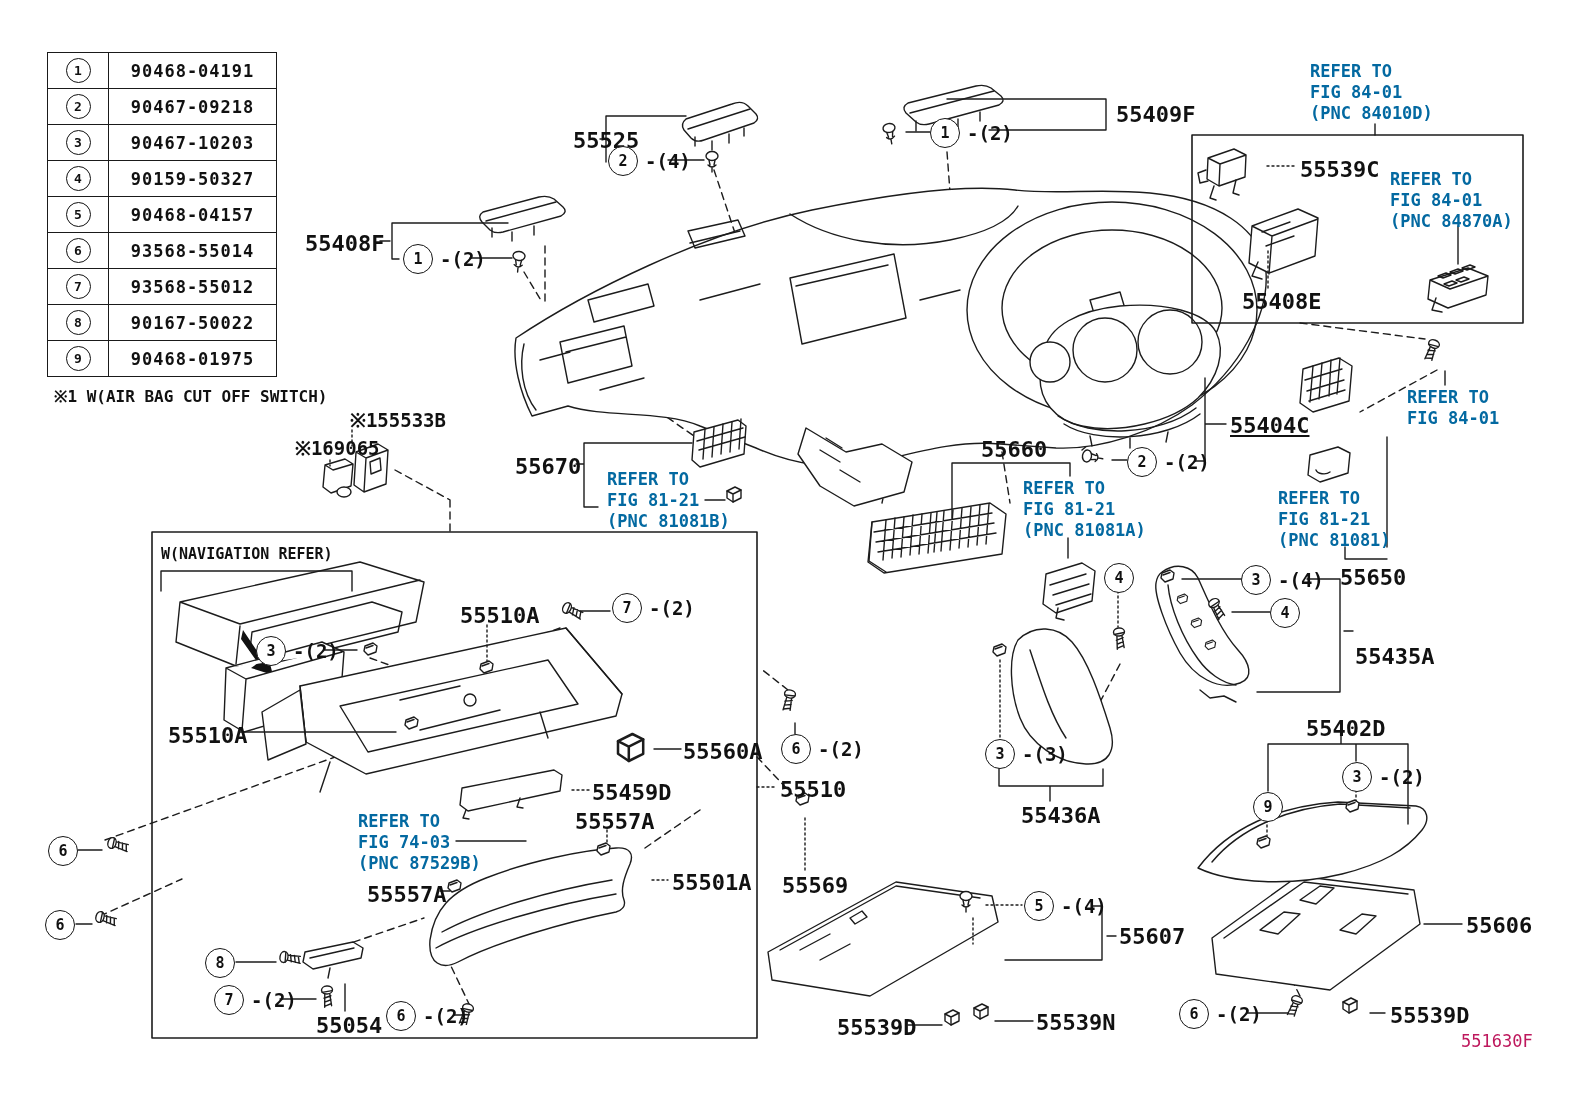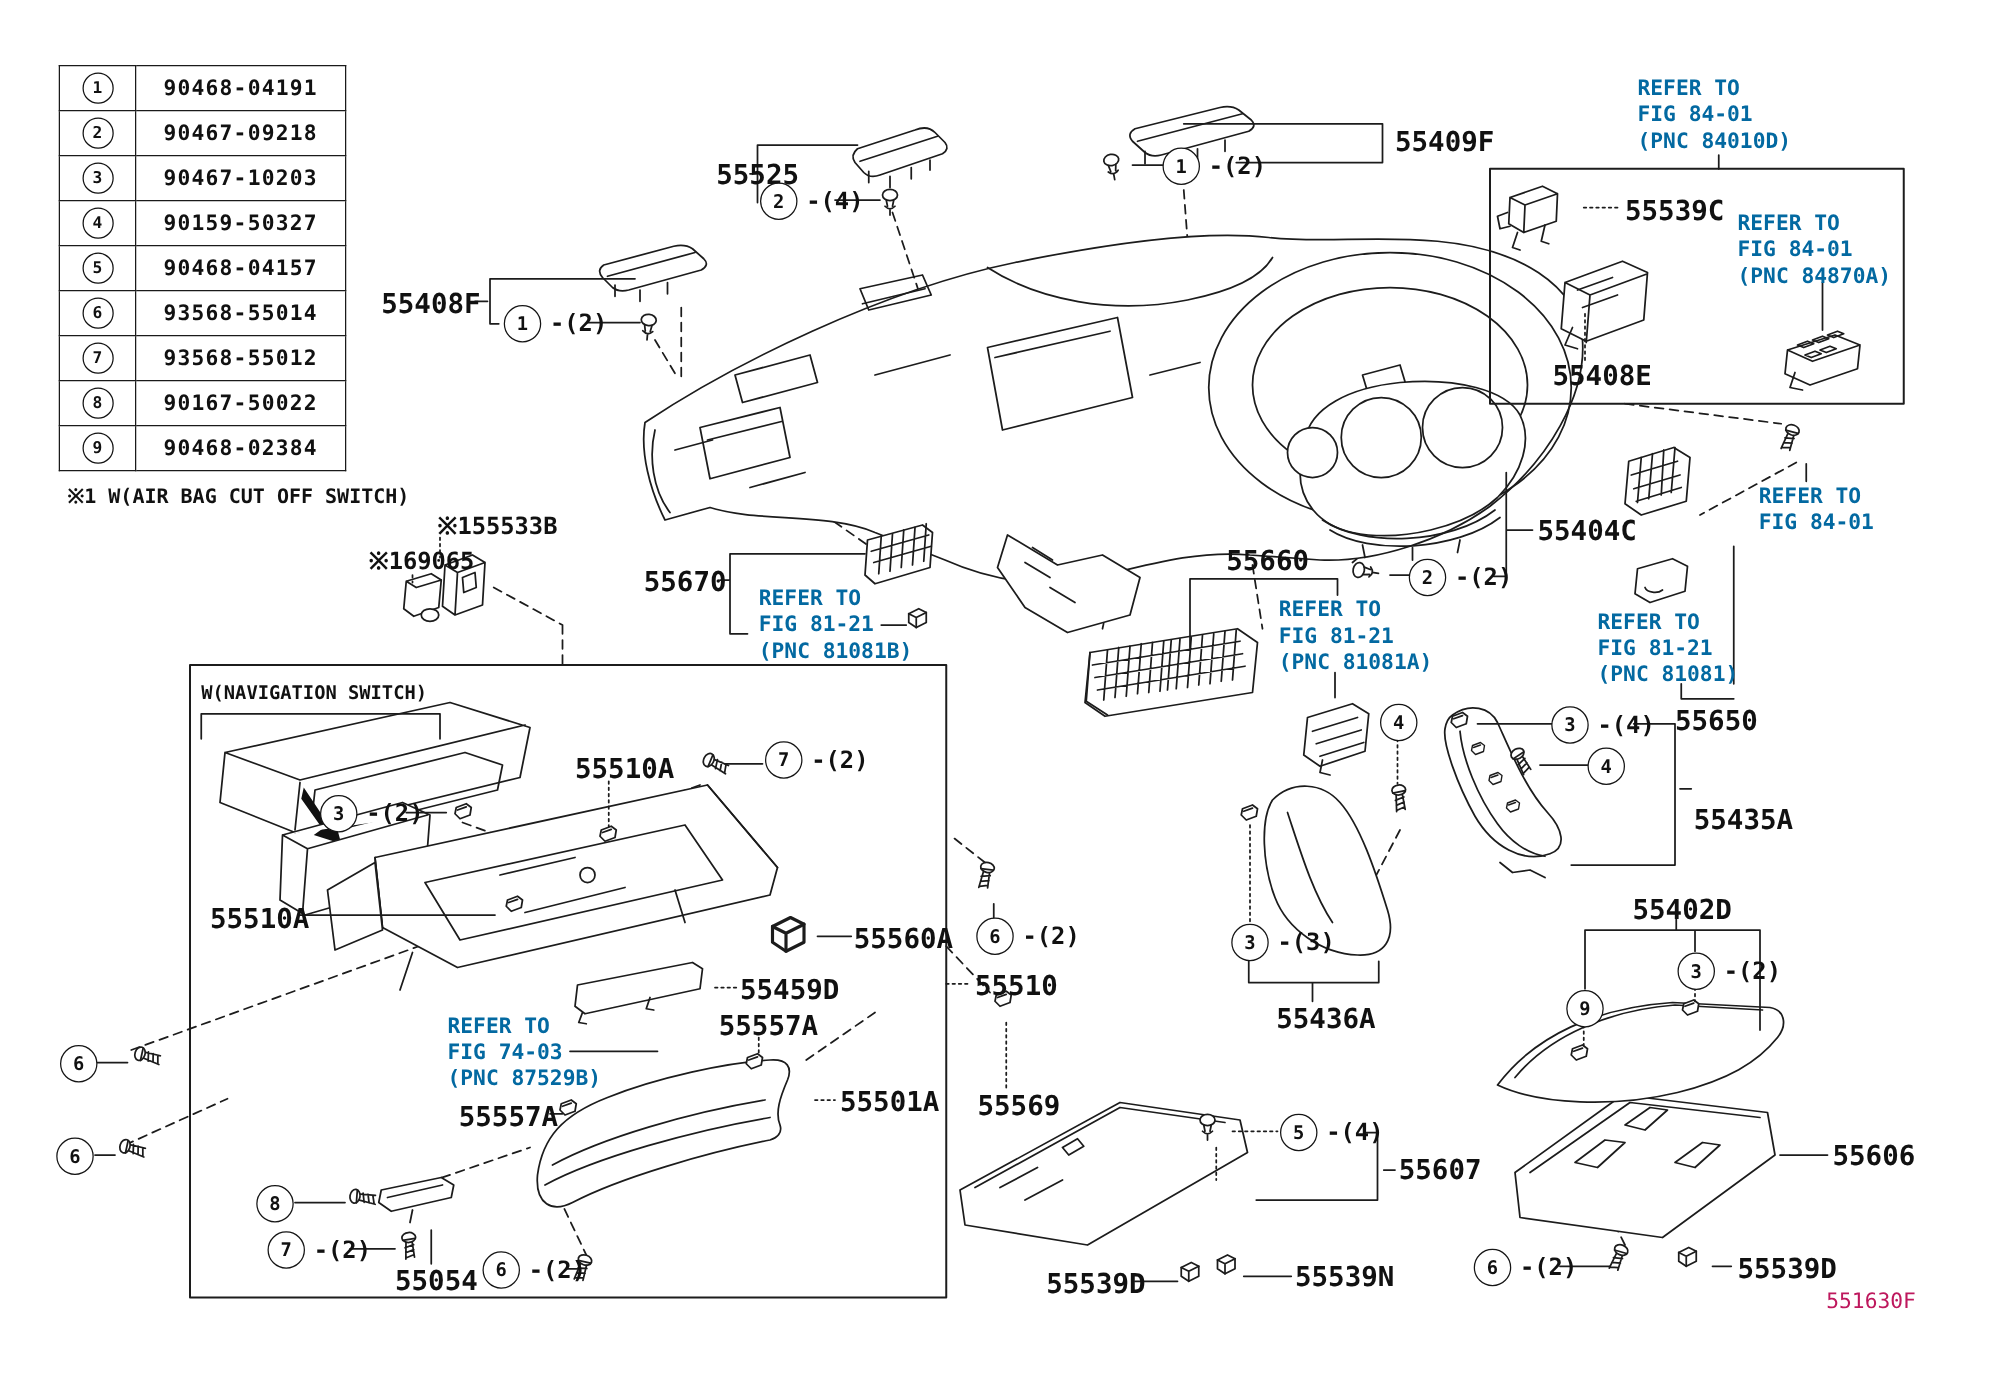--- a/index.html
+++ b/index.html
@@ -330,33 +330,33 @@
           <tr>
             <td class="cnumcell">
               <div class="bubble">8</div>
             </td>
             <td class="pn">90167-50022</td>
           </tr>
           <tr>
             <td class="cnumcell">
               <div class="bubble">9</div>
             </td>
-            <td class="pn">90468-02384</td>
+            <td class="pn">90468-01975</td>
           </tr>
         </tbody>
   </table>
   <div class="footnote">※1 W(AIR BAG CUT OFF SWITCH)</div>
-  <div class="caption">W(NAVIGATION SWITCH)</div>
+  <div class="caption">W(NAVIGATION REFER)</div>
   <div class="figcode">551630F</div>
 <div class="plabel" style="left: 533px; top: 128px; margin-left: 40px;">55525</div>
       <div class="plabel" style="left: 1116px; top: 102px;">55409F</div>
       <div class="plabel" style="left: 305px; top: 231px;">55408F</div>
       <div class="plabel" style="left: 1300px; top: 157px;">55539C</div>
       <div class="plabel" style="left: 1242px; top: 289px;">55408E</div>
-      <div class="plabel" style="left: 1230px; top: 413px;">55404C</div>
+      <div class="plabel" style="left: 1230px; top: 413px; text-decoration: underline;">55404C</div>
       <div class="plabel" style="left: 981px; top: 437px;">55660</div>
       <div class="plabel" style="left: 1340px; top: 565px;">55650</div>
       <div class="plabel" style="left: 515px; top: 454px;">55670</div>
       <div class="plabel" style="left: 460px; top: 603px;">55510A</div>
       <div class="plabel" style="left: 168px; top: 723px;">55510A</div>
       <div class="plabel" style="left: 683px; top: 739px;">55560A</div>
       <div class="plabel" style="left: 780px; top: 777px;">55510</div>
       <div class="plabel" style="left: 592px; top: 780px;">55459D</div>
       <div class="plabel" style="left: 575px; top: 809px;">55557A</div>
       <div class="plabel" style="left: 367px; top: 882px;">55557A</div>

